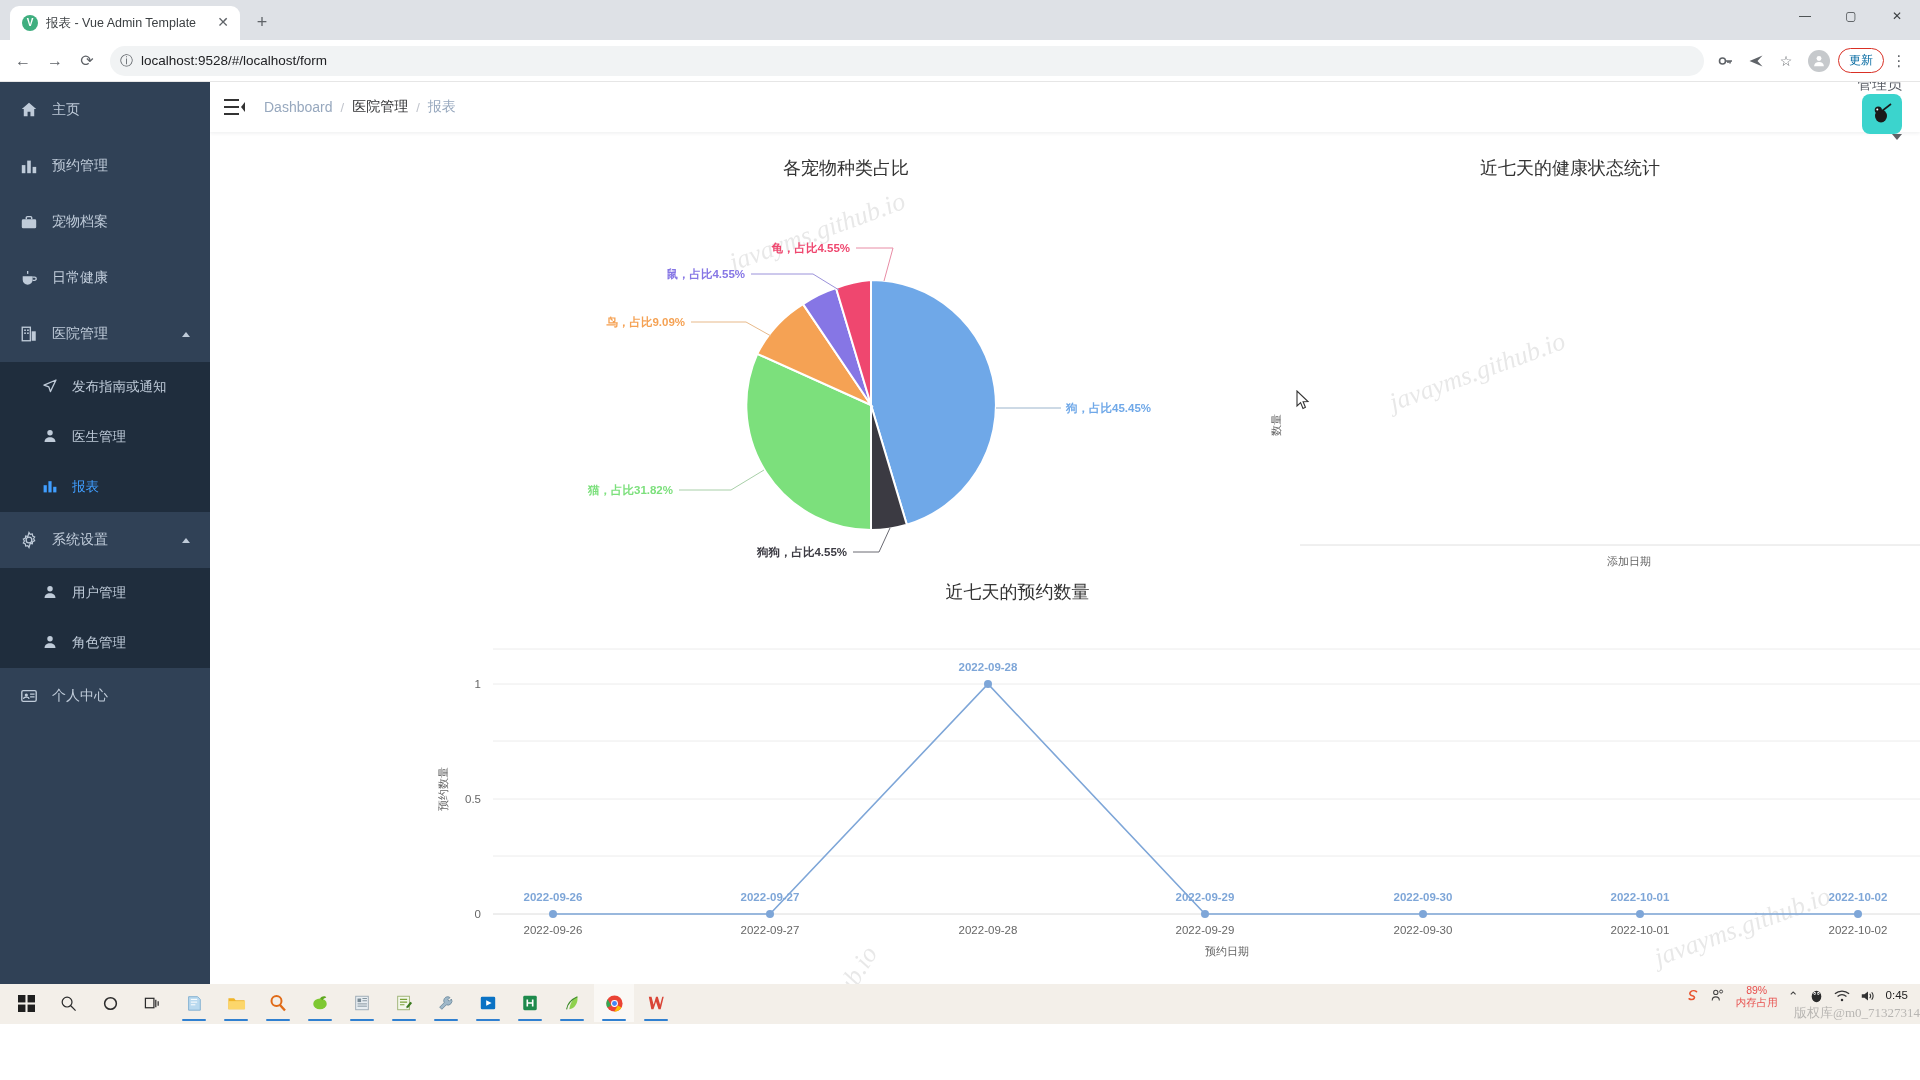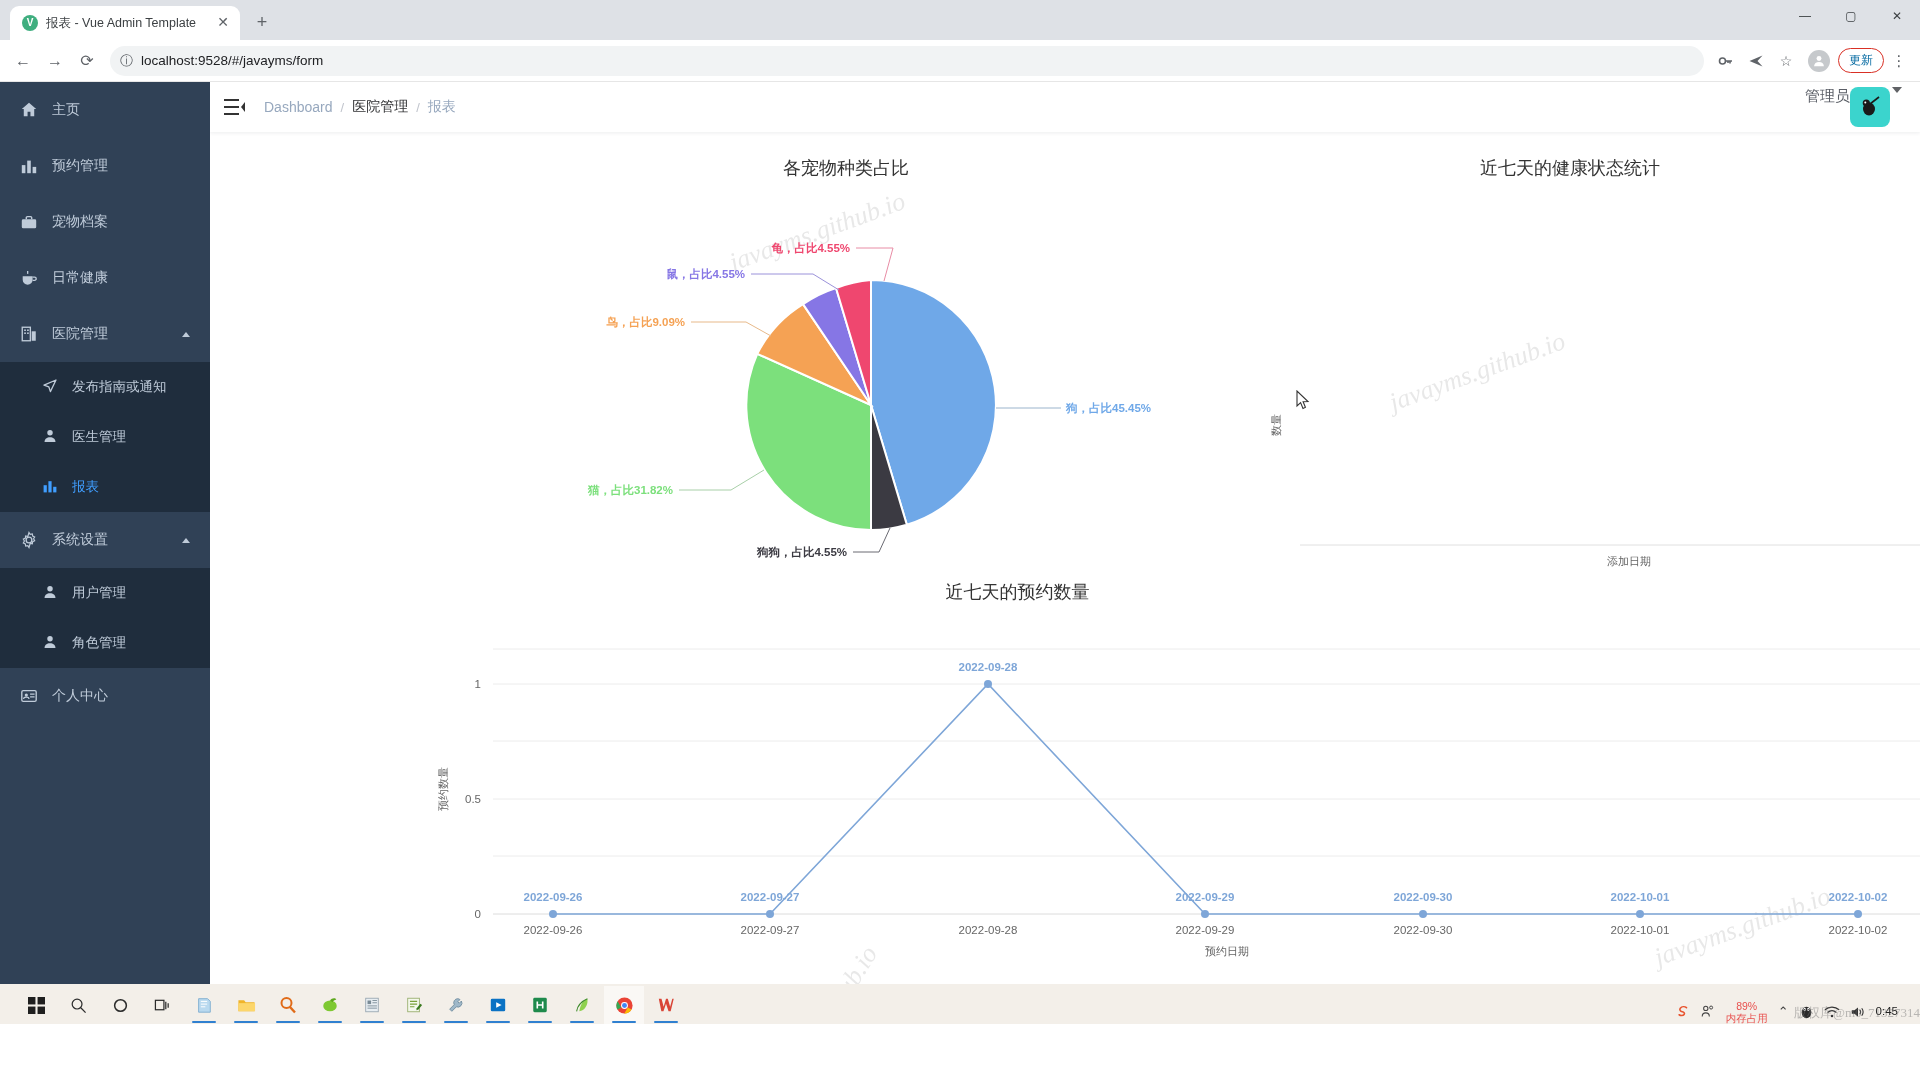--- a/index.html
+++ b/index.html
@@ -106,21 +106,21 @@
   #navbar {
     height: 50px; flex: 0 0 50px; background: #fff; display: flex; align-items: center;
     padding: 0 18px 0 14px; box-shadow: 0 1px 4px rgba(0,21,41,.08); position: relative; z-index: 5;
   }
   .hamburger { width: 22px; cursor: pointer; display:flex; align-items:center; }
   .breadcrumb { display: flex; align-items: center; gap: 8px; margin-left: 18px; font-size: 14px; }
   .bc-item { color: #97a8be; }
   .bc-item.current { color: #97a8be; }
   .bc-item.bold { color: #303133; font-weight: 400; }
   .bc-sep { color: #c0c4cc; font-size: 13px; }
-  .navbar-right { margin-left: auto; display: flex; align-items: flex-start; gap: 0; }
+  .navbar-right { margin-left: auto; display: flex; align-items: flex-end; gap: 0; flex-direction: column; }
   .username { font-size: 15px; color: #5a5e66; }
   .avatar {
     width: 40px; height: 40px; border-radius: 8px; background: #3bd4cd;
     display: flex; align-items: center; justify-content: center; font-size: 18px;
   }
   .caret-down {
     width: 0; height: 0; border-left: 5px solid transparent;
     border-right: 5px solid transparent; border-top: 6px solid #606266; margin-left: 2px;
   }
 
@@ -143,21 +143,21 @@
   .cursor-arrow { position: absolute; pointer-events: none; }
 
   .scrollbar-thumb {
     position: absolute; right: 2px; width: 8px; background: #c1c1c1;
     border-radius: 4px;
   }
 
   
   #taskbar {
     height: 40px; flex: 0 0 40px; background: #f3efe9; display: flex;
-    align-items: flex-end; padding: 0 16px; gap: 2px; position: relative;
+    align-items: flex-start; padding: 0 6px; gap: 2px; position: relative;
   }
   .tb-app {
     width: 40px; height: 38px; display: flex; align-items: center; justify-content: center;
     position: relative; cursor: pointer; font-size: 17px;
   }
   .tb-app.running::after {
     content: ""; position: absolute; bottom: 1px; left: 8px; right: 8px; height: 2px;
     background: #3080d0; border-radius: 1px;
   }
   .tb-app.active { background: rgba(255,255,255,.55); }
@@ -191,21 +191,21 @@
       <div class="winbtn close">✕</div>
     </div>
   </div>
 
   <div class="toolbar">
     <div class="navbtn">←</div>
     <div class="navbtn">→</div>
     <div class="navbtn">⟳</div>
     <div class="omnibox">
       <span style="font-size:13px;color:#5f6368">ⓘ</span>
-      <span class="url">localhost:9528/#/javayms/form</span>
+      <span class="url">localhost:9528/#/localhost/form</span>
     </div>
     <div class="tb-icon">
       <svg width="16" height="16" viewBox="0 0 16 16">
           <circle cx="4.5" cy="8" r="3" fill="none" stroke="#5f6368" stroke-width="1.6"></circle>
           <path d="M7.4 8h6.6M12 8v2.6M10 8v2" stroke="#5f6368" stroke-width="1.6" fill="none"></path>
         </svg>
     </div>
     <div class="tb-icon">
       <svg width="16" height="16" viewBox="0 0 16 16">
           <path d="M1.5 8L14.5 2.5 9.5 8 14.5 13.5z" fill="#5f6368"></path>

